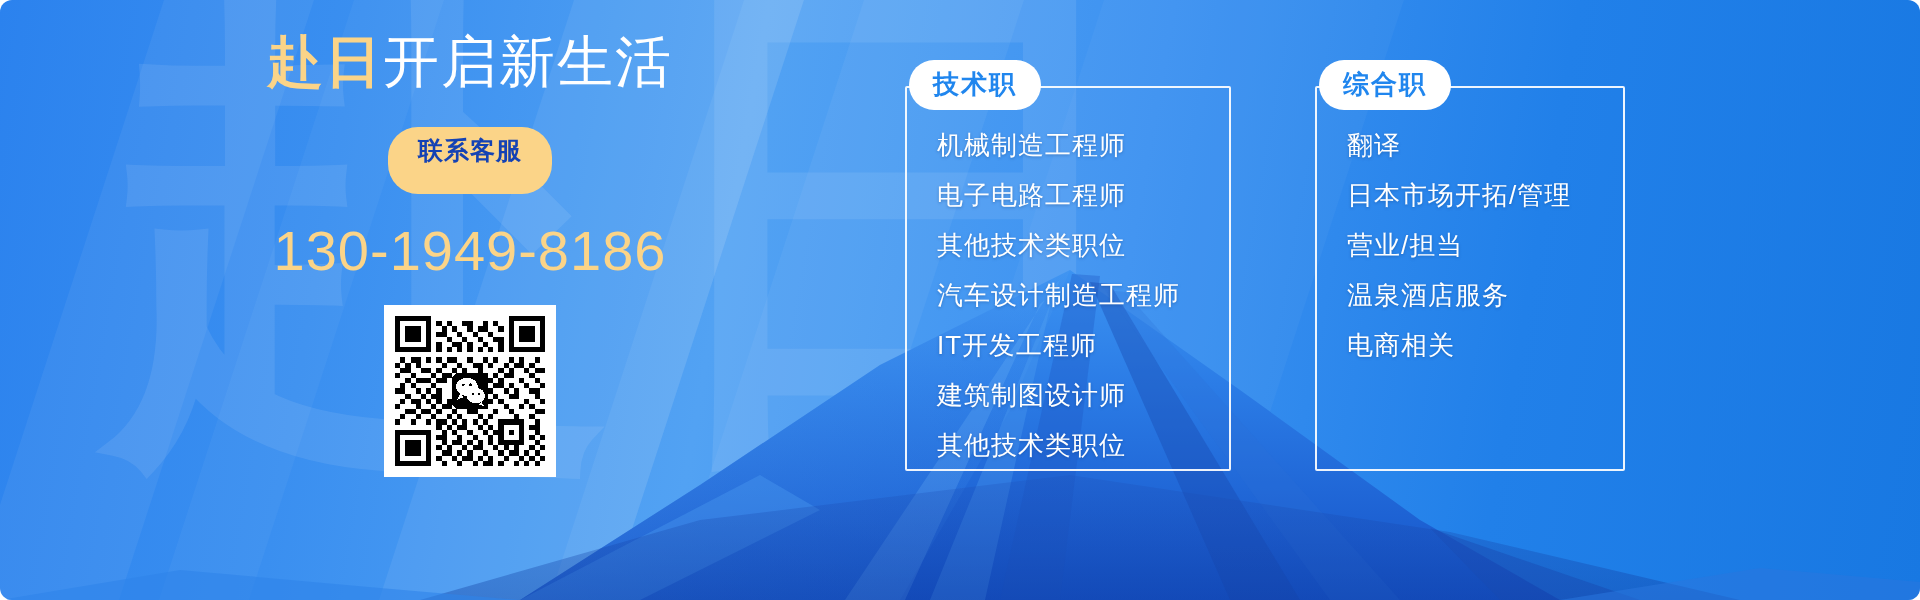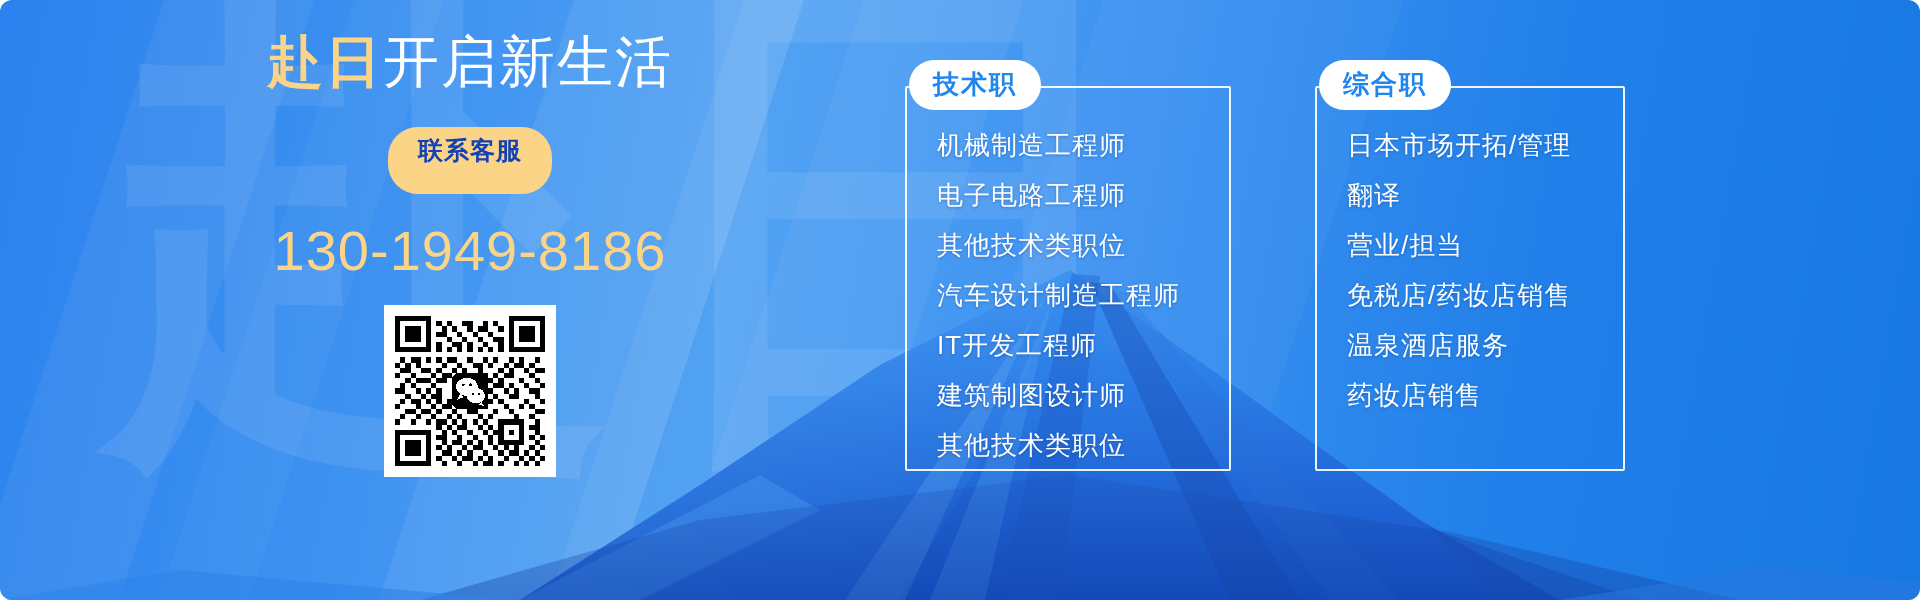--- a/index.html
+++ b/index.html
@@ -492,22 +492,21 @@
       <div class="job-item">IT开发工程师</div>
       <div class="job-item">建筑制图设计师</div>
       <div class="job-item">其他技术类职位</div>
     </div>
   </div>
 
   <div class="panel" id="p-gen">
     <div class="panel-box"></div>
     <div class="panel-tag">综合职</div>
     <div class="panel-list">
+      <div class="job-item">翻译</div>
       <div class="job-item">日本市场开拓/管理</div>
-      <div class="job-item">翻译</div>
       <div class="job-item">营业/担当</div>
-      <div class="job-item">免税店/药妆店销售</div>
       <div class="job-item">温泉酒店服务</div>
-      <div class="job-item">药妆店销售</div>
+      <div class="job-item">电商相关</div>
     </div>
   </div>
 
 </div>
 
 </body></html>

